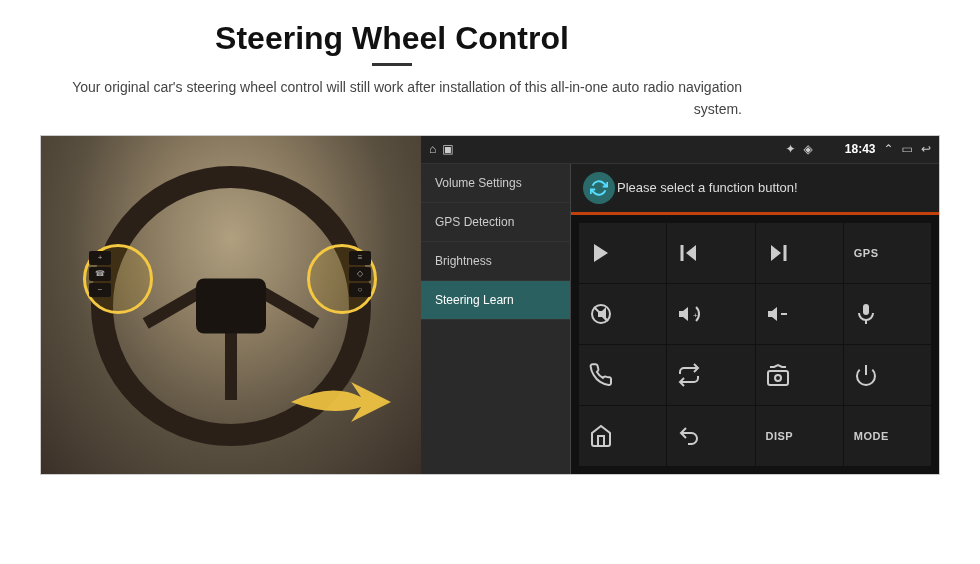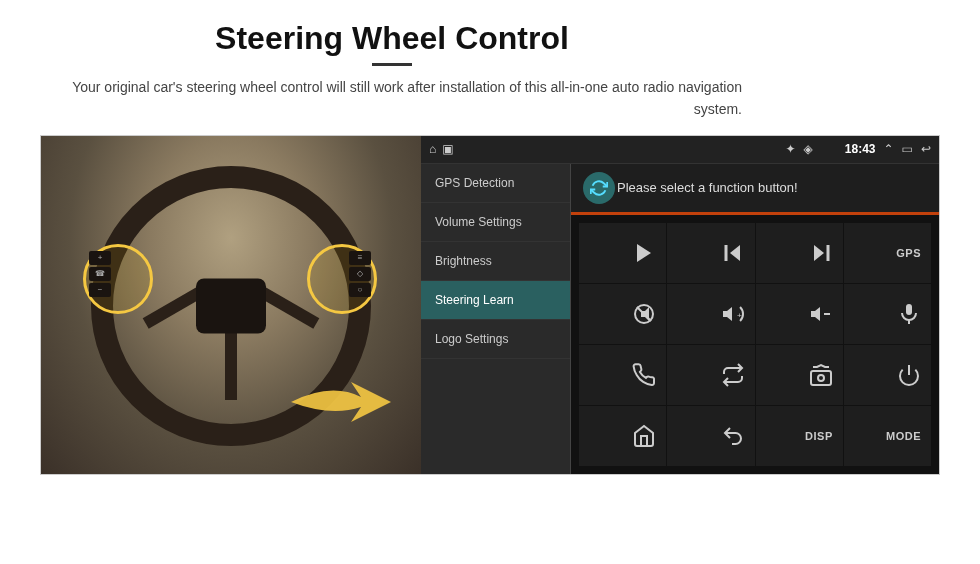--- a/index.html
+++ b/index.html
@@ -270,21 +270,21 @@
       gap: 1px;
       padding: 8px;
       flex: 1;
       background: #111;
     }
 
     .func-btn {
       background: #1e1e1e;
       display: flex;
       align-items: center;
-      justify-content: flex-end;
+      justify-content: flex-start;
       padding: 10px;
       cursor: pointer;
       border: none;
       color: #ccc;
       font-size: 18px;
       min-height: 50px;
     }
 
     .func-btn-text {
       font-size: 11px;
@@ -388,25 +388,24 @@
           <span class="status-time">18:43</span>
           <span class="status-icon">⌃</span>
           <span class="status-icon">▭</span>
           <span class="status-icon">↩</span>
         </div>
       </div>
 
       <div class="main-area">
 
         <div class="menu-sidebar">
+          <div class="menu-item">Volume Settings</div>
           <div class="menu-item">GPS Detection</div>
-          <div class="menu-item">Volume Settings</div>
           <div class="menu-item">Brightness</div>
           <div class="menu-item active">Steering Learn</div>
-          <div class="menu-item">Logo Settings</div>
         </div>
 
         <div class="function-panel">
           <div class="panel-header">
             <div class="refresh-icon-circle">
               <svg width="18" height="18" viewBox="0 0 24 24" fill="none" stroke="#5df" stroke-width="2.5">
                 <path d="M23 4v6h-6"></path>
                 <path d="M1 20v-6h6"></path>
                 <path d="M3.51 9a9 9 0 0 1 14.85-3.36L23 10M1 14l4.64 4.36A9 9 0 0 0 20.49 15"></path>
               </svg>

